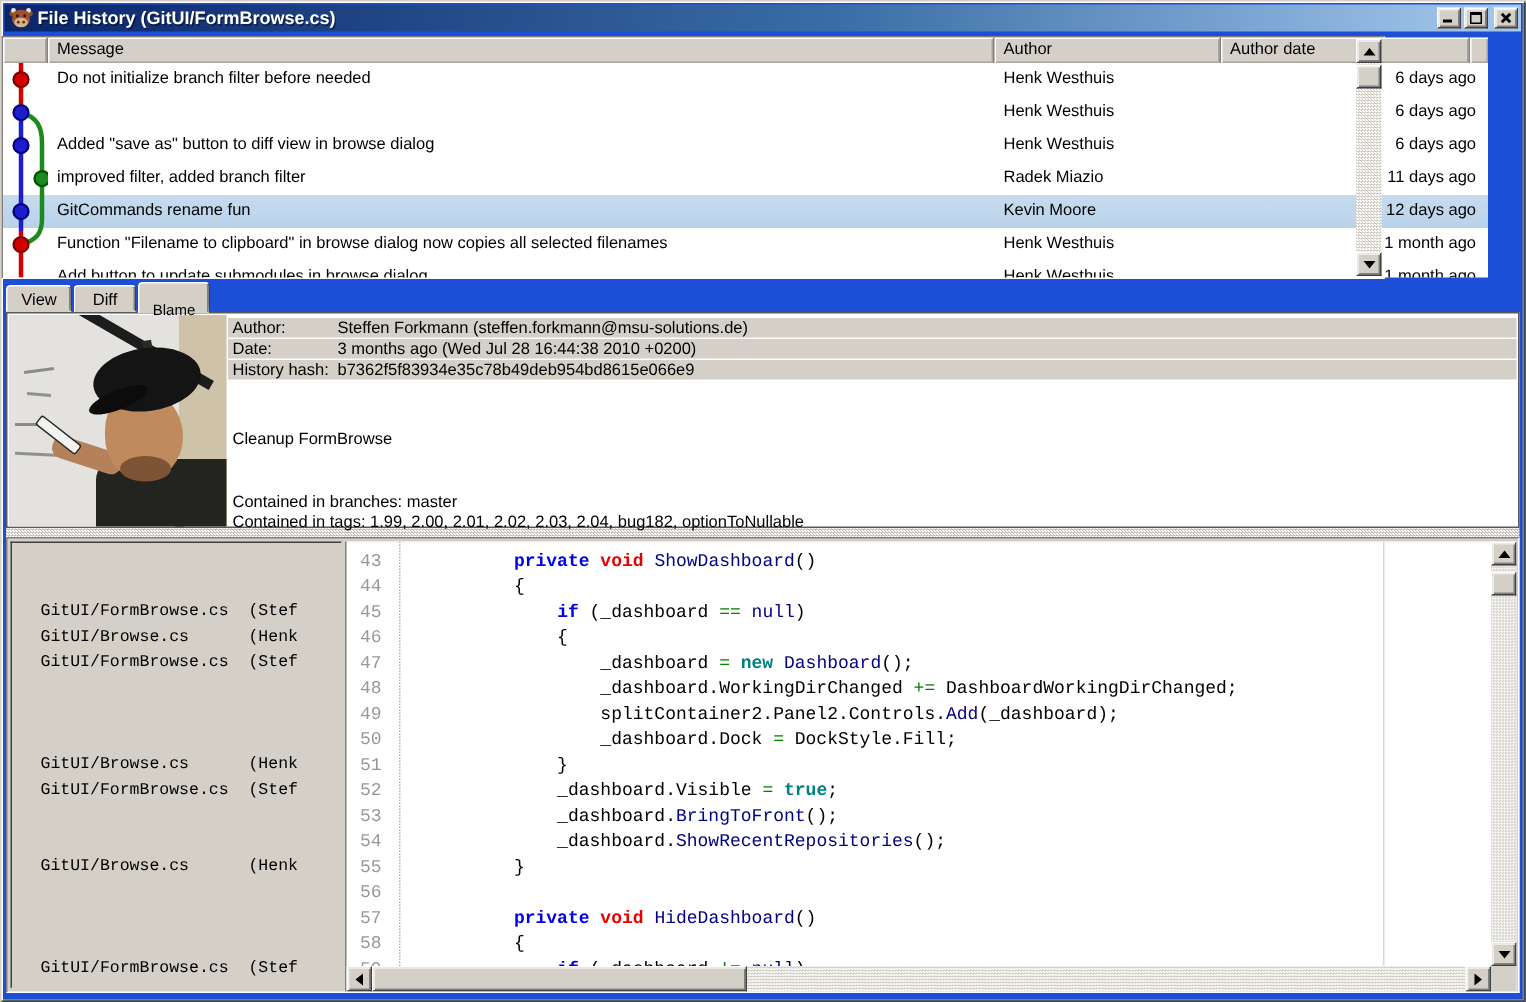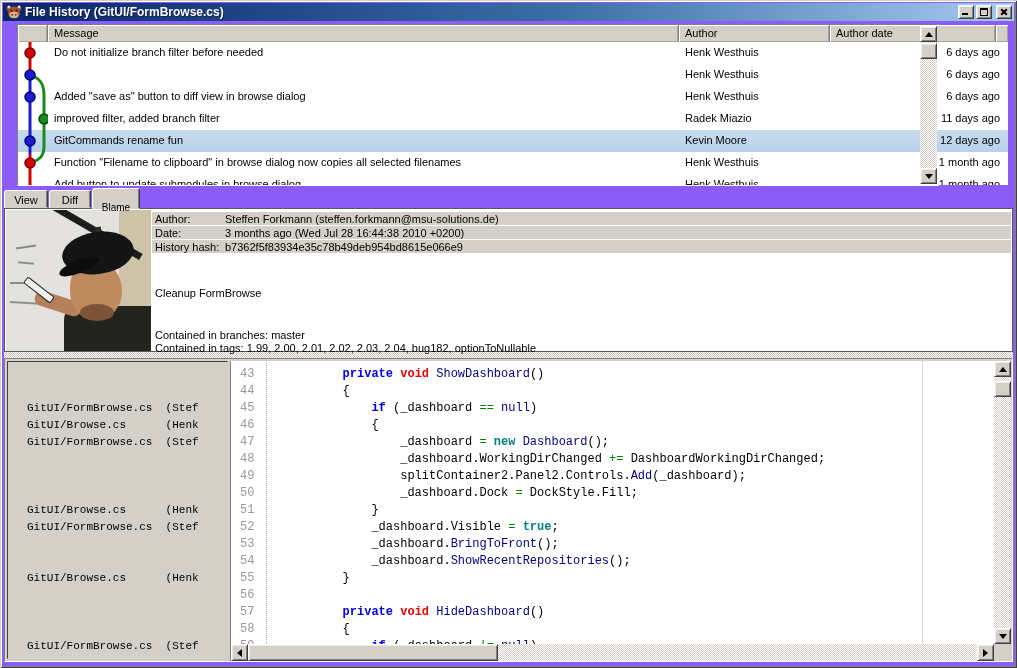--- a/index.html
+++ b/index.html
@@ -1,39 +1,39 @@
 <!DOCTYPE html>
 <html style="--kw-blue: #0000e6; --kw-red: #e60000; --kw-navy: #000080; --kw-teal: #008080; --kw-green: #008000;"><head>
 <meta charset="utf-8">
 <style>
   html,body{margin:0;padding:0;width:1017px;height:668px;overflow:hidden;
     font-family:"Liberation Sans",sans-serif;font-size:11px;color:#000;}
   *{box-sizing:border-box;}
-  .window{position:absolute;left:0;top:0;width:1017px;height:668px;background:#8b5cf6;
+  .window{position:absolute;left:0;top:0;width:1017px;height:668px;background:#1d4ed8;
     box-shadow:inset 1px 1px 0 #d4d0c8, inset -1px -1px 0 #404040,
                inset 2px 2px 0 #fff, inset -2px -2px 0 #808080;}
   
   .titlebar{position:absolute;left:3px;top:3px;right:3px;height:18px;
     background:linear-gradient(90deg,#0a246a,#3a6ea5 55%,#a6caf0);
     display:flex;align-items:center;padding:0 2px;}
   .title-icon{width:16px;height:16px;margin:0 3px 0 1px;flex:none;}
   .title-text{color:#fff;font-weight:bold;font-size:12px;white-space:nowrap;
     text-shadow:1px 1px 0 rgba(0,0,0,.4);flex:1;}
   .tb-btns{display:flex;gap:2px;align-items:center;}
   .tb-btn{width:16px;height:14px;background:#d4d0c8;position:relative;
     border:1px solid;border-color:#fff #404040 #404040 #fff;
     box-shadow:inset 1px 1px 0 #ecebe5, inset -1px -1px 0 #808080;cursor:pointer;}
   .tb-btn.gap{margin-left:2px;}
   .glyph-min{position:absolute;left:3px;bottom:3px;width:6px;height:2px;background:#000;}
   .glyph-max{position:absolute;left:3px;top:2px;width:8px;height:8px;
     border:1px solid #000;border-top-width:2px;}
   .glyph-x1,.glyph-x2{position:absolute;left:3px;top:5px;width:8px;height:2px;background:#000;}
   .glyph-x1{transform:rotate(45deg);} .glyph-x2{transform:rotate(-45deg);}
   
-  .revlist{position:absolute;left:17px;top:24px;width:922px;height:162px;background:#fff;
+  .revlist{position:absolute;left:1px;top:24px;width:922px;height:162px;background:#fff;
     border:1px solid;border-color:#808080 #fff #fff #808080;}
   .lv-header{position:absolute;left:0;top:0;height:17px;width:990px;display:flex;
     background:#d4d0c8;}
   .hcell{height:17px;border-right:1px solid #808080;box-shadow:inset 1px 1px 0 #fff, inset -1px -1px 0 #a8a49c;
     padding:2px 0 0 6px;white-space:nowrap;overflow:hidden;background:#d4d0c8;}
   .hc-graph{width:30px;} .hc-msg{width:631px;} .hc-auth{width:151px;} .hc-date{width:166px;} .hc-fill{flex:1;border-right:none;}
   .lv-body{position:absolute;left:0;top:17px;width:990px;height:143px;overflow:hidden;background:#fff;}
   .lv-row{position:relative;height:22px;width:100%;}
   .lv-row.selected{background:linear-gradient(#c6daee,#a9c8e6);}
   .lv-row span{position:absolute;top:4px;white-space:nowrap;}

